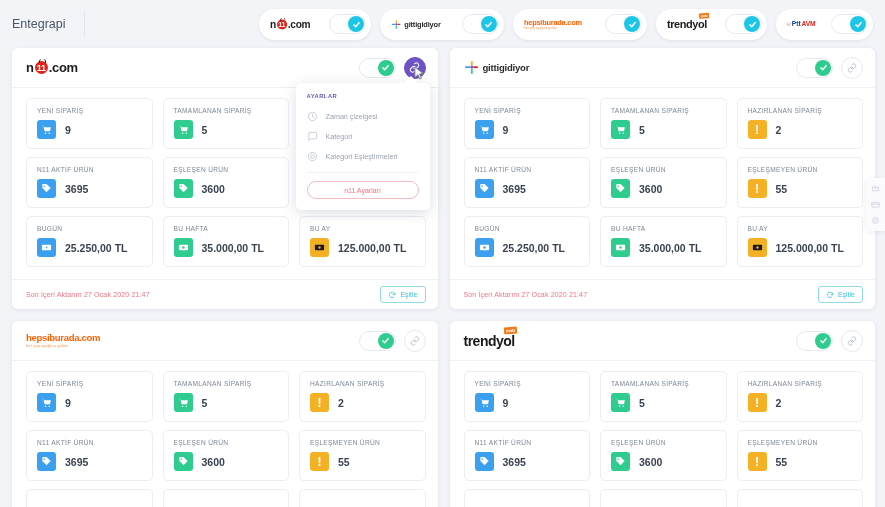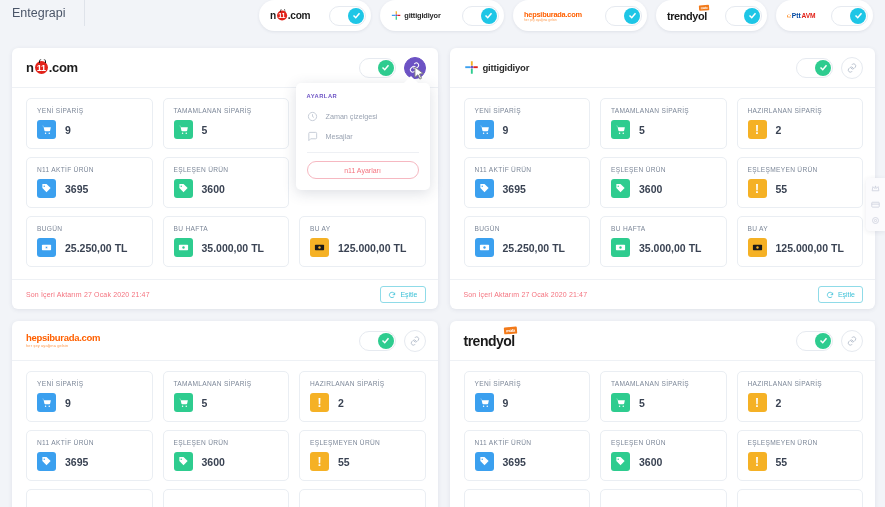--- a/index.html
+++ b/index.html
@@ -9,21 +9,21 @@
     font-family: "Liberation Sans", sans-serif;
     overflow: hidden;
   }
   body { position: relative; }
 
   
   .topbar {
     height: 48px;
     background: #f2f4f8;
     display: flex;
-    align-items: flex-start;
+    align-items: center;
     padding: 0 10px 0 12px;
     position: relative;
   }
   .brand {
     font-size: 12.5px;
     color: #4a5568;
     padding-right: 18px;
     border-right: 1px solid #dfe3ea;
     line-height: 26px;
     white-space: nowrap;
@@ -401,21 +401,28 @@
           <svg class="di" viewBox="0 0 24 24" fill="none" stroke="currentColor" stroke-width="2">
               <circle cx="12" cy="12" r="9"></circle>
               <path d="M12 7v5l3 2"></path>
             </svg>
           <span>Zaman çizelgesi</span>
         </div>
         <div class="dd-item">
           <svg class="di" viewBox="0 0 24 24" fill="none" stroke="currentColor" stroke-width="2">
               <path d="M21 15a2 2 0 01-2 2H8l-4 4V5a2 2 0 012-2h13a2 2 0 012 2z"></path>
             </svg>
-          <span>Mesajlar</span>
+          <span>Kategori</span>
+        </div>
+        <div class="dd-item">
+          <svg class="di" viewBox="0 0 24 24" fill="none" stroke="currentColor" stroke-width="2">
+              <circle cx="12" cy="12" r="9"></circle>
+              <circle cx="12" cy="12" r="4"></circle>
+            </svg>
+          <span>Kategori Eşleştirmeleri</span>
         </div>
         <div class="dd-sep"></div>
         <div class="dd-btn">n11 Ayarları</div>
       </div>
     </div>
 
     <div class="stats">
       <div class="stat">
         <div class="lbl">YENİ SİPARİŞ</div>
         <div class="row">

